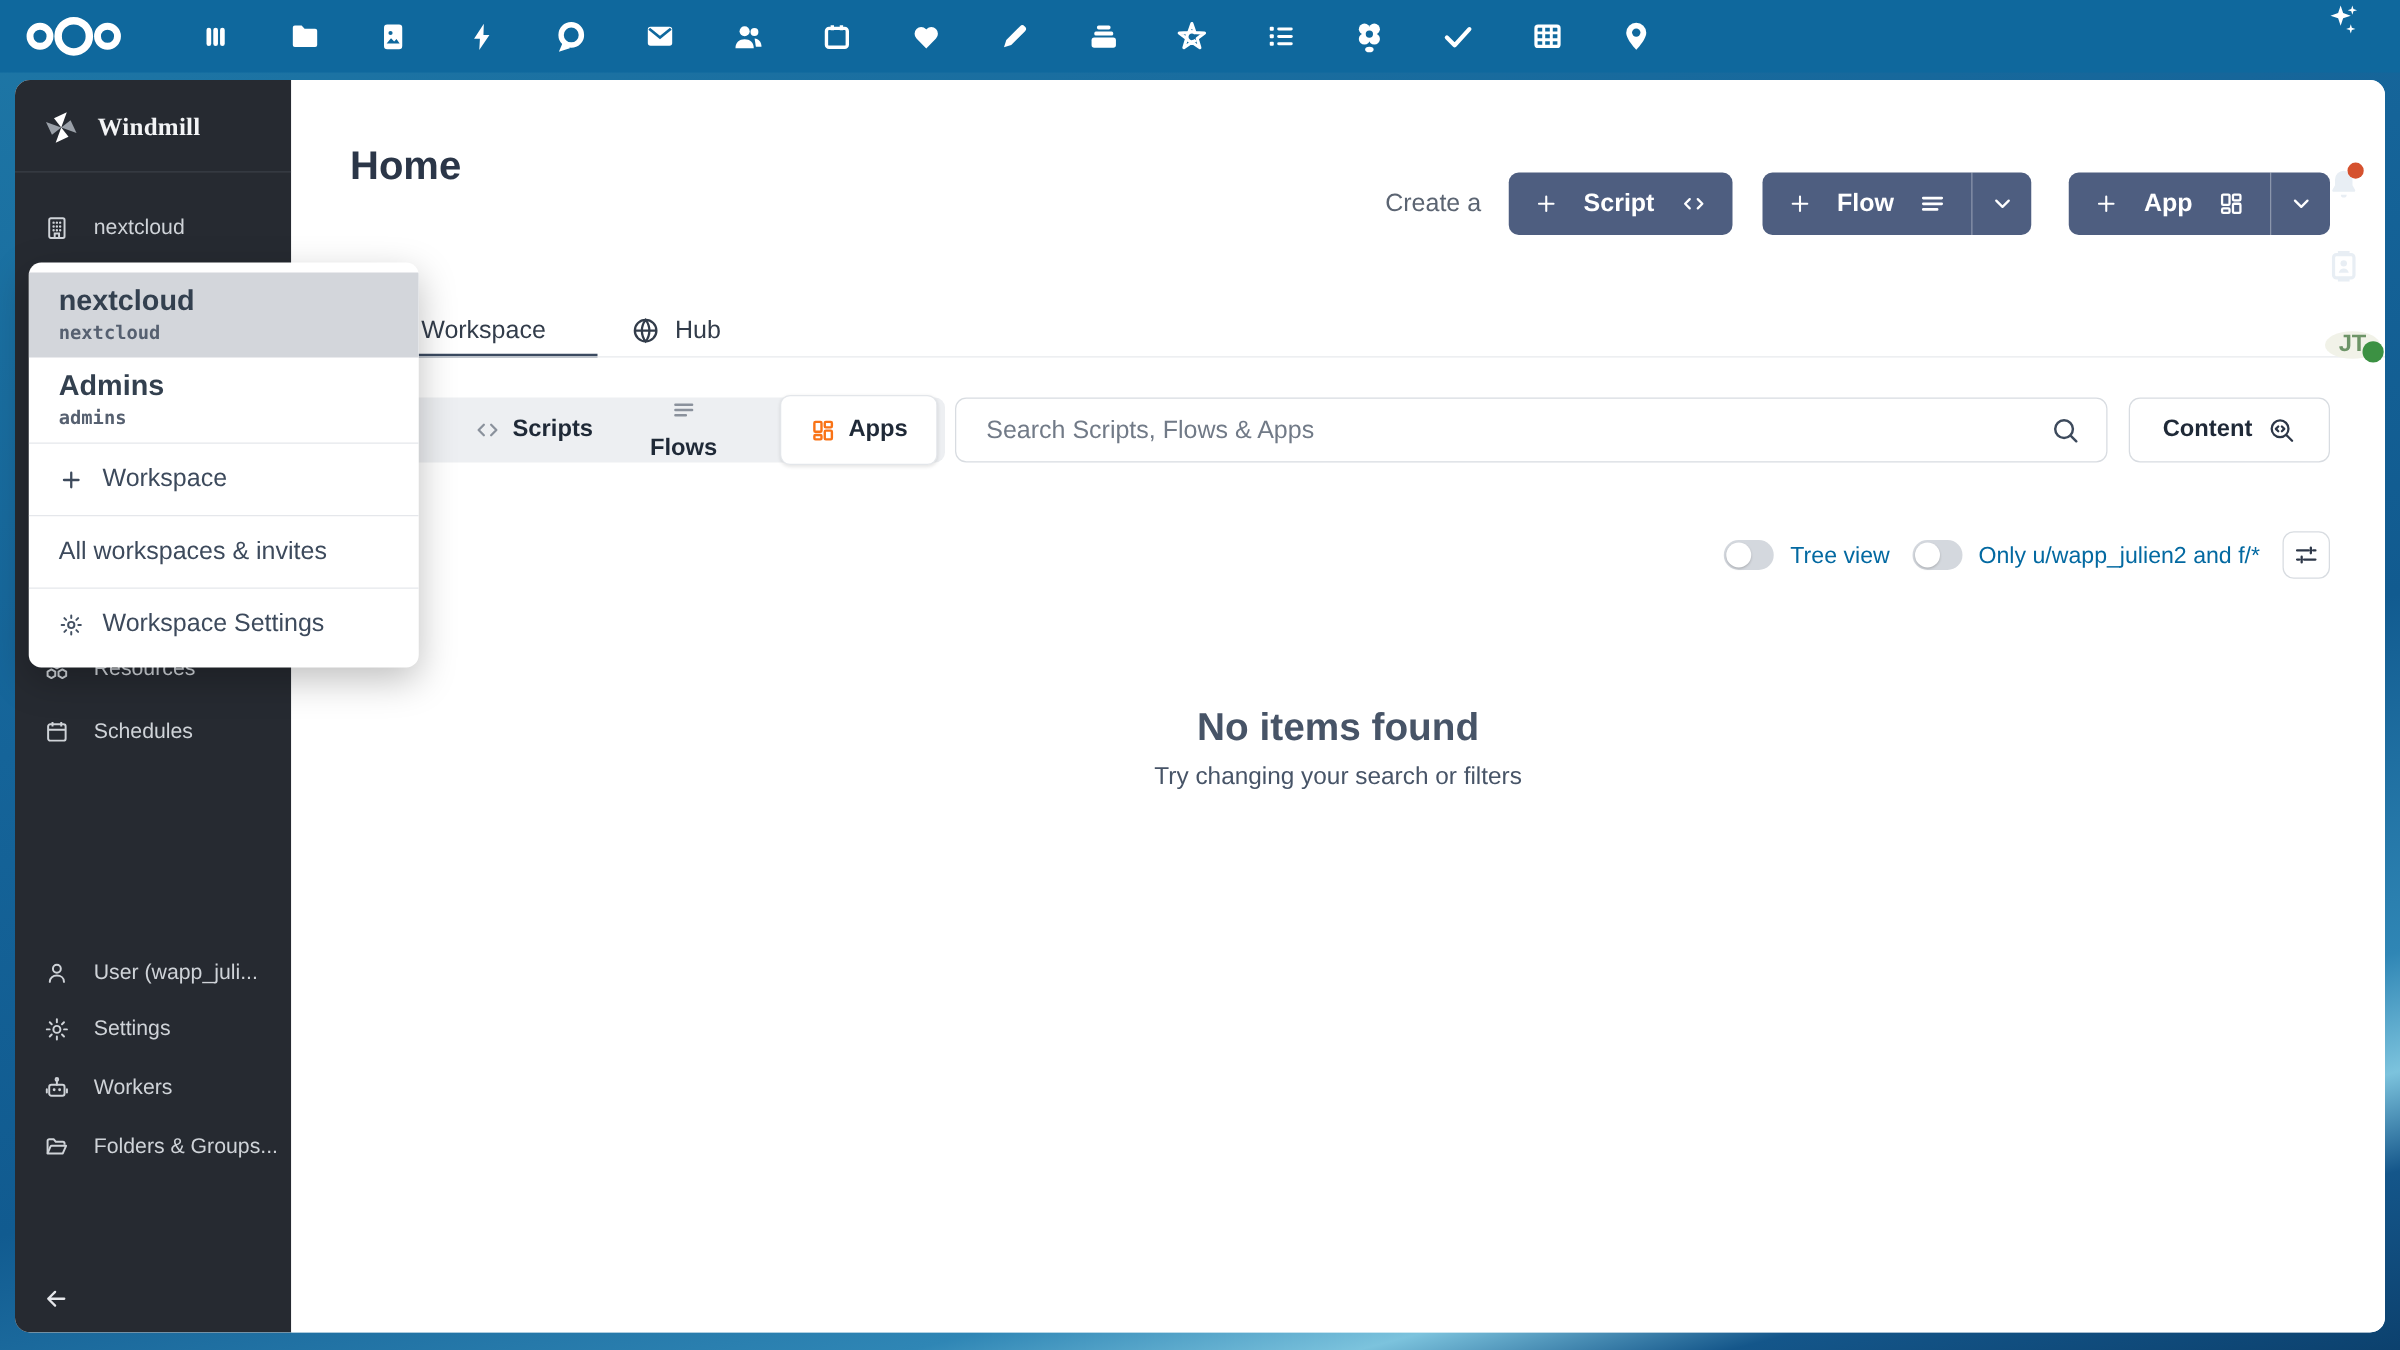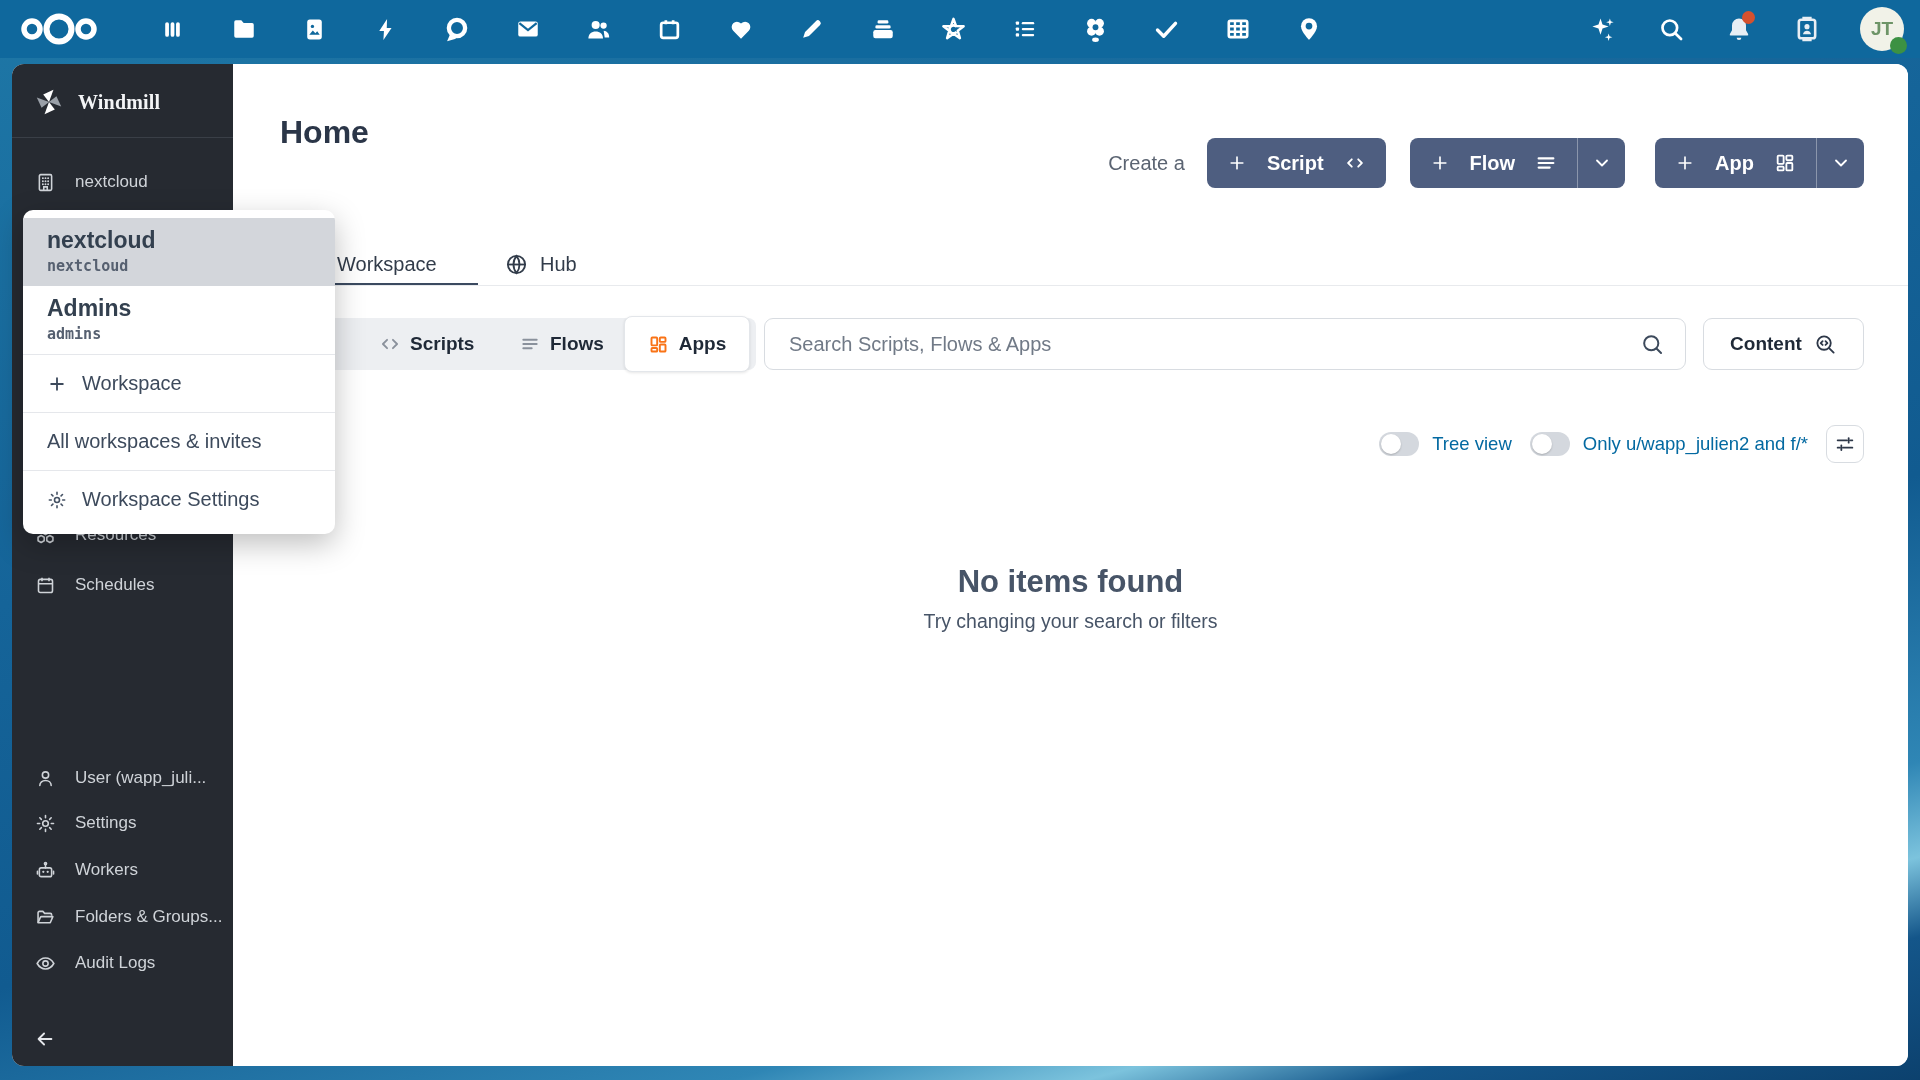--- a/index.html
+++ b/index.html
@@ -10,21 +10,21 @@
     position:relative;
   }
   svg { display:block; }
 
   
   .nc-header { position:absolute; left:0; top:0; width:1920px; height:58px;
     background:#0f689d; display:flex; align-items:center; z-index:40; }
   .nc-logo { position:absolute; left:18px; top:12px; }
   .nc-nav { position:absolute; left:159px; top:0; height:58px; display:flex; align-items:center; gap:44px; }
   .nc-app { width:27px; height:27px; display:flex; align-items:center; justify-content:center; cursor:pointer; }
-  .nc-right { position:absolute; right:16px; top:0; height:58px; display:flex; align-items:center; gap:38px; }
+  .nc-right { position:absolute; right:16px; top:0; height:58px; display:flex; gap:38px;flex-direction:column; }
   .nc-right .nc-app { width:30px; height:30px; }
   .bell-wrap { position:relative; }
   .bell-dot { position:absolute; right:-1px; top:-3px; width:13px; height:13px; border-radius:50%; background:#d5512e; }
   .avatar { width:44px; height:44px; border-radius:50%; background:#f1f2e8; color:#6d9467;
     font-size:19px; font-weight:bold; display:flex; align-items:center; justify-content:center;
     position:relative; cursor:pointer; }
   .avatar .status { position:absolute; right:-3px; bottom:-3px; width:17px; height:17px;
     border-radius:50%; background:#3c9143; }
 
   
@@ -59,21 +59,21 @@
     font-size:20px; color:#323c4a; cursor:pointer; }
   .tab-workspace { left:57px; }
   .tab-hub { left:272px; }
   .tab-underline { position:absolute; left:57px; top:219px; width:188px; height:3px; background:#3b4a60; }
 
   
   .seg-control { position:absolute; left:47px; top:254px; width:476px; height:52px;
     background:#edeff2; border-radius:8px; display:flex; align-items:center; }
   .seg-item { display:flex; align-items:center; gap:10px; font-size:19px; font-weight:bold;
     color:#1f2937; cursor:pointer; position:absolute; height:52px; }
-  .seg-scripts { left:100px; } .seg-flows { left:240px; }
+  .seg-scripts { left:100px; } .seg-flows { left:240px;flex-direction:column; }
   .seg-apps { left:344px; width:126px; height:56px; top:-2px; background:#fff;
     border:1px solid #e3e6ea; border-radius:8px; box-shadow:0 1px 3px rgba(0,0,0,.1);
     justify-content:center; position:absolute; display:flex; align-items:center; gap:10px;
     font-size:19px; font-weight:bold; color:#1f2937; cursor:pointer; }
   .search-box { position:absolute; left:531px; top:254px; width:922px; height:52px;
     border:1px solid #d8dce1; border-radius:9px; background:#fff; display:flex; align-items:center; }
   .search-box input { flex:1; border:none; outline:none; font-size:20px; color:#0f766e;
     padding:0 24px; background:transparent; font-family:"Liberation Sans","DejaVu Sans",sans-serif; }
   .search-box input::placeholder { color:#717a87; }
   .search-box .mag { margin-right:20px; }
@@ -349,29 +349,20 @@
     </div>
     <div class="sb-item" style="top:829px;">
       <span class="sb-icon">
         <svg width="21" height="21" viewBox="0 0 24 24" fill="none" stroke="#cfd3d8" stroke-width="1.8" stroke-linejoin="round">
             <path d="M3.5 18V6.5A1.5 1.5 0 0 1 5 5h4l2 2.3h6.5A1.5 1.5 0 0 1 19 8.8v1.2"></path>
             <path d="M3.5 18l2.6-6.2A1.5 1.5 0 0 1 7.5 11h12.9l-3 7Z"></path>
           </svg>
       </span>
       <span>Folders &amp; Groups...</span>
     </div>
-    <div class="sb-item" style="top:875px;">
-      <span class="sb-icon">
-        <svg width="21" height="21" viewBox="0 0 24 24" fill="none" stroke="#cfd3d8" stroke-width="1.8">
-            <path d="M2.5 12S6 5.8 12 5.8 21.5 12 21.5 12 18 18.2 12 18.2 2.5 12 2.5 12Z"></path>
-            <circle cx="12" cy="12" r="3"></circle>
-          </svg>
-      </span>
-      <span>Audit Logs</span>
-    </div>
 
     <div class="sb-item" style="top:951px;">
       <span class="sb-icon">
         <svg width="22" height="22" viewBox="0 0 24 24" fill="none" stroke="#e5e7eb" stroke-width="2" stroke-linecap="round" stroke-linejoin="round">
             <path d="M19 12H5M11 6l-6 6 6 6"></path>
           </svg>
       </span>
     </div>
   </aside>
 

